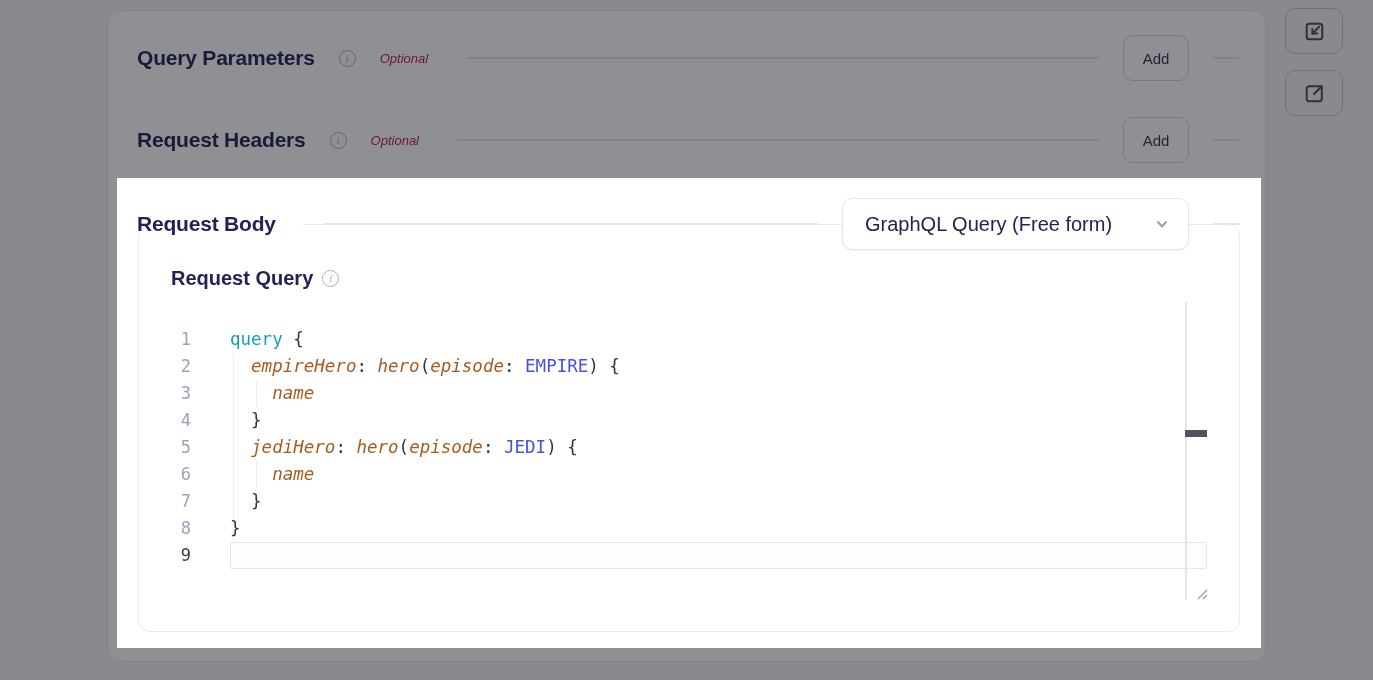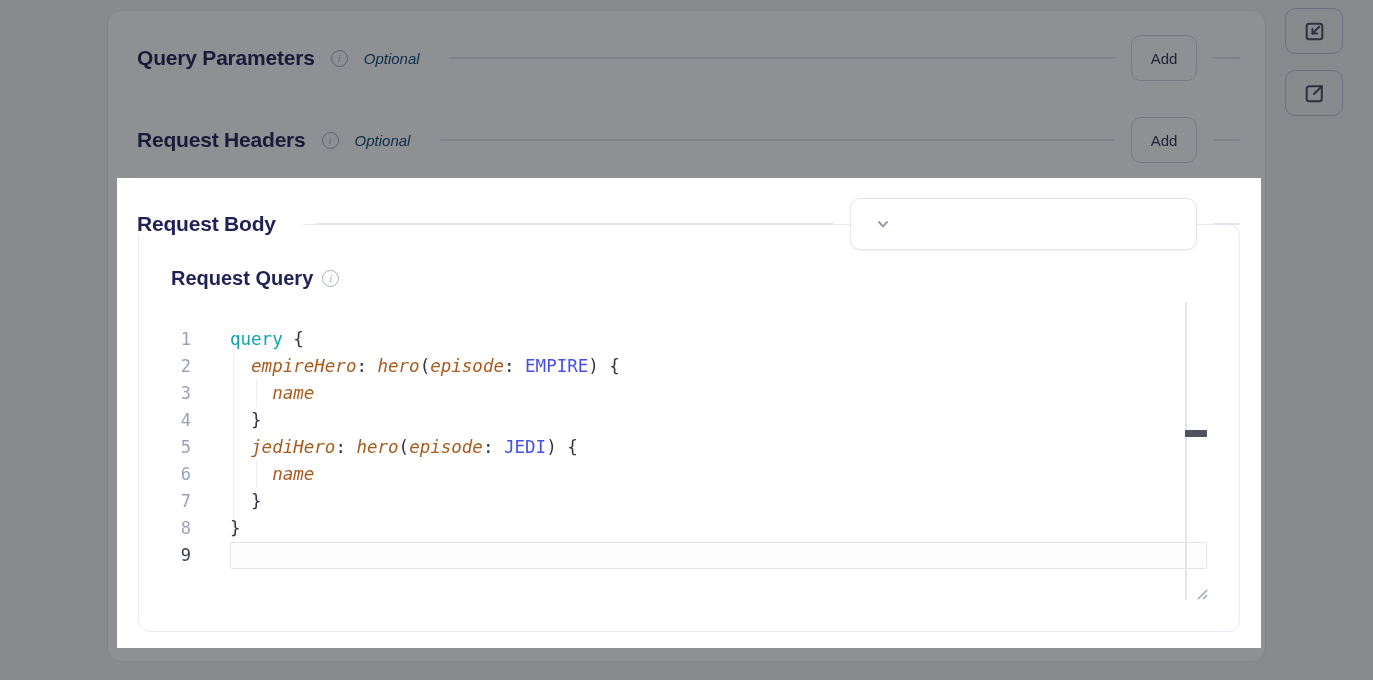--- a/index.html
+++ b/index.html
@@ -11,36 +11,36 @@
   }
   
   .outer-card{
     position:absolute;left:107px;top:10px;width:1159px;height:652px;
     background:#ffffff;border:1px solid #e8e9ee;border-radius:14px;
     z-index:1;
   }
   
   .sec-row{
     position:absolute;left:137px;width:1103px;height:48px;
-    display:flex;align-items:center;gap:16px;z-index:4;
+    display:flex;align-items:center;gap:24px;z-index:4;
   }
   .row-qp{top:34px;}
   .row-rh{top:116px;}
   .row-rb{top:196px;height:56px;}
   .sec-title{
     font-size:21px;font-weight:700;color:#232256;letter-spacing:-0.2px;
     white-space:nowrap;
   }
   .info-icon{
     width:17px;height:17px;border:1.5px solid #a9adbe;border-radius:50%;
     display:flex;align-items:center;justify-content:center;flex:0 0 auto;
     color:#a9adbe;font-family:"Liberation Serif",serif;font-style:italic;
     font-size:11px;line-height:1;
   }
-  .optional{font-size:15px;font-style:italic;color:#0c4a6e;white-space:nowrap;}
+  .optional{font-size:13px;font-style:italic;color:#be185d;white-space:nowrap;}
   .divline{flex:1;height:2px;background:#e4e5ec;border-radius:2px;margin-left:14px;}
   .row-rb .divline{margin-left:24px;}
   .endline{width:27px;height:2px;background:#e4e5ec;border-radius:2px;flex:0 0 auto;}
   .btn-add{
     width:66px;height:46px;border:1.5px solid #d4d6e0;border-radius:10px;
     background:#fff;display:flex;align-items:center;justify-content:center;
     font-size:15px;font-weight:500;color:#343552;flex:0 0 auto;cursor:pointer;
   }
   
   .dropdown{
@@ -131,20 +131,21 @@
     <span class="endline"></span>
   </div>
 
   <div class="inner-card"></div>
   <div class="notch-patch"></div>
 
   <div class="sec-row row-rb">
     <span class="sec-title">Request Body</span>
     <span class="divline"></span>
     <div class="dropdown">
+      <span class="val">GraphQL Query (Free form)</span>
       <span style="display:flex;">
         <svg width="20" height="20" viewBox="0 0 20 20" fill="none">
           <polyline points="6,8 10,12.5 14,8" stroke="#9aa0ae" stroke-width="2" stroke-linecap="round" stroke-linejoin="round"></polyline>
         </svg>
       </span>
     </div>
     <span class="endline"></span>
   </div>
 
   <div class="gql-label-row">

